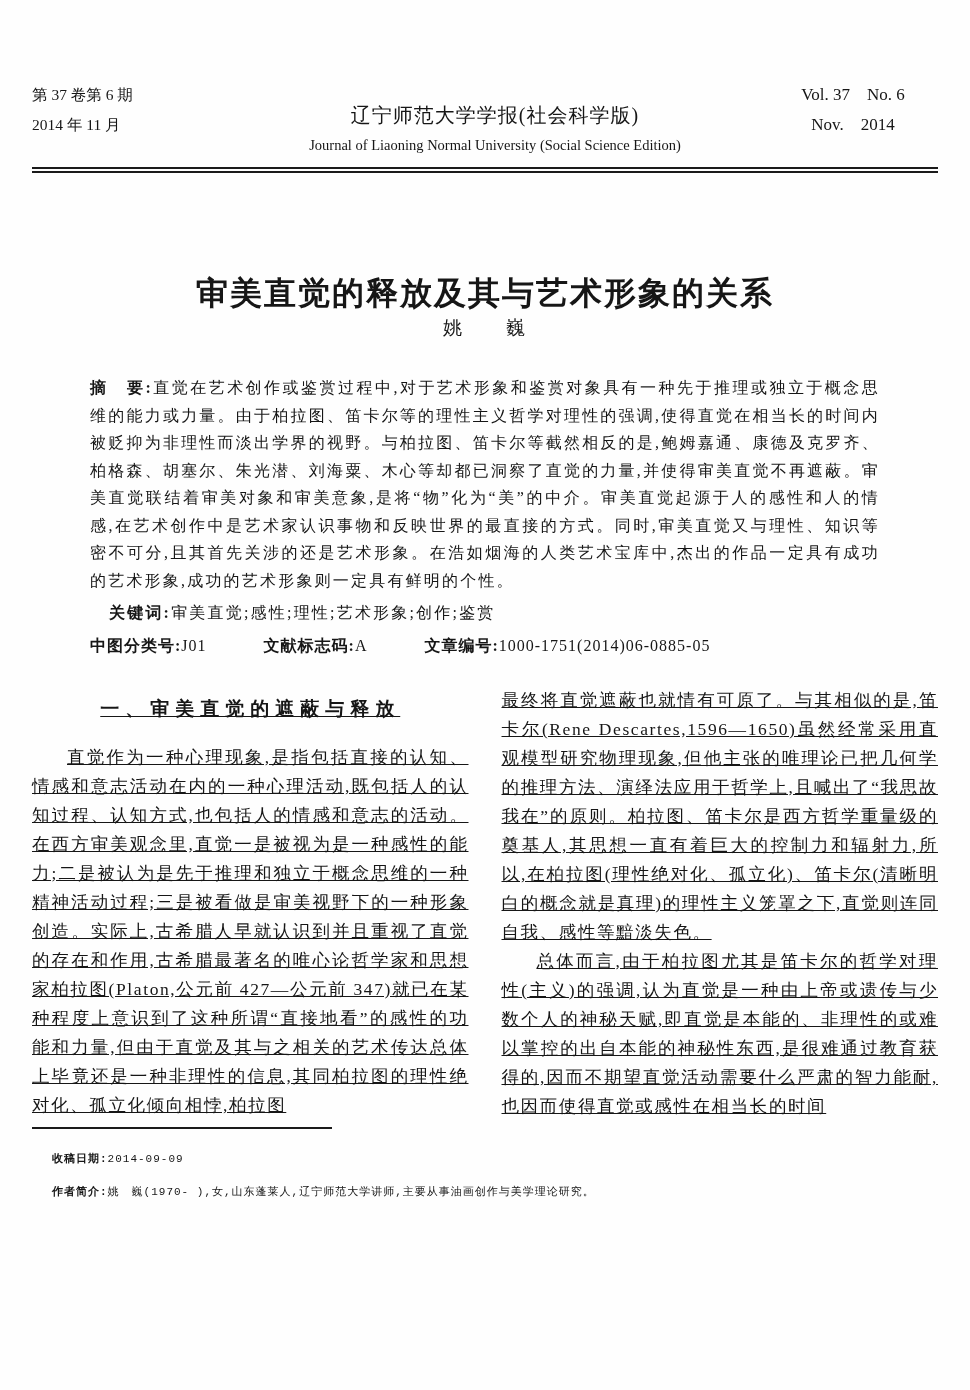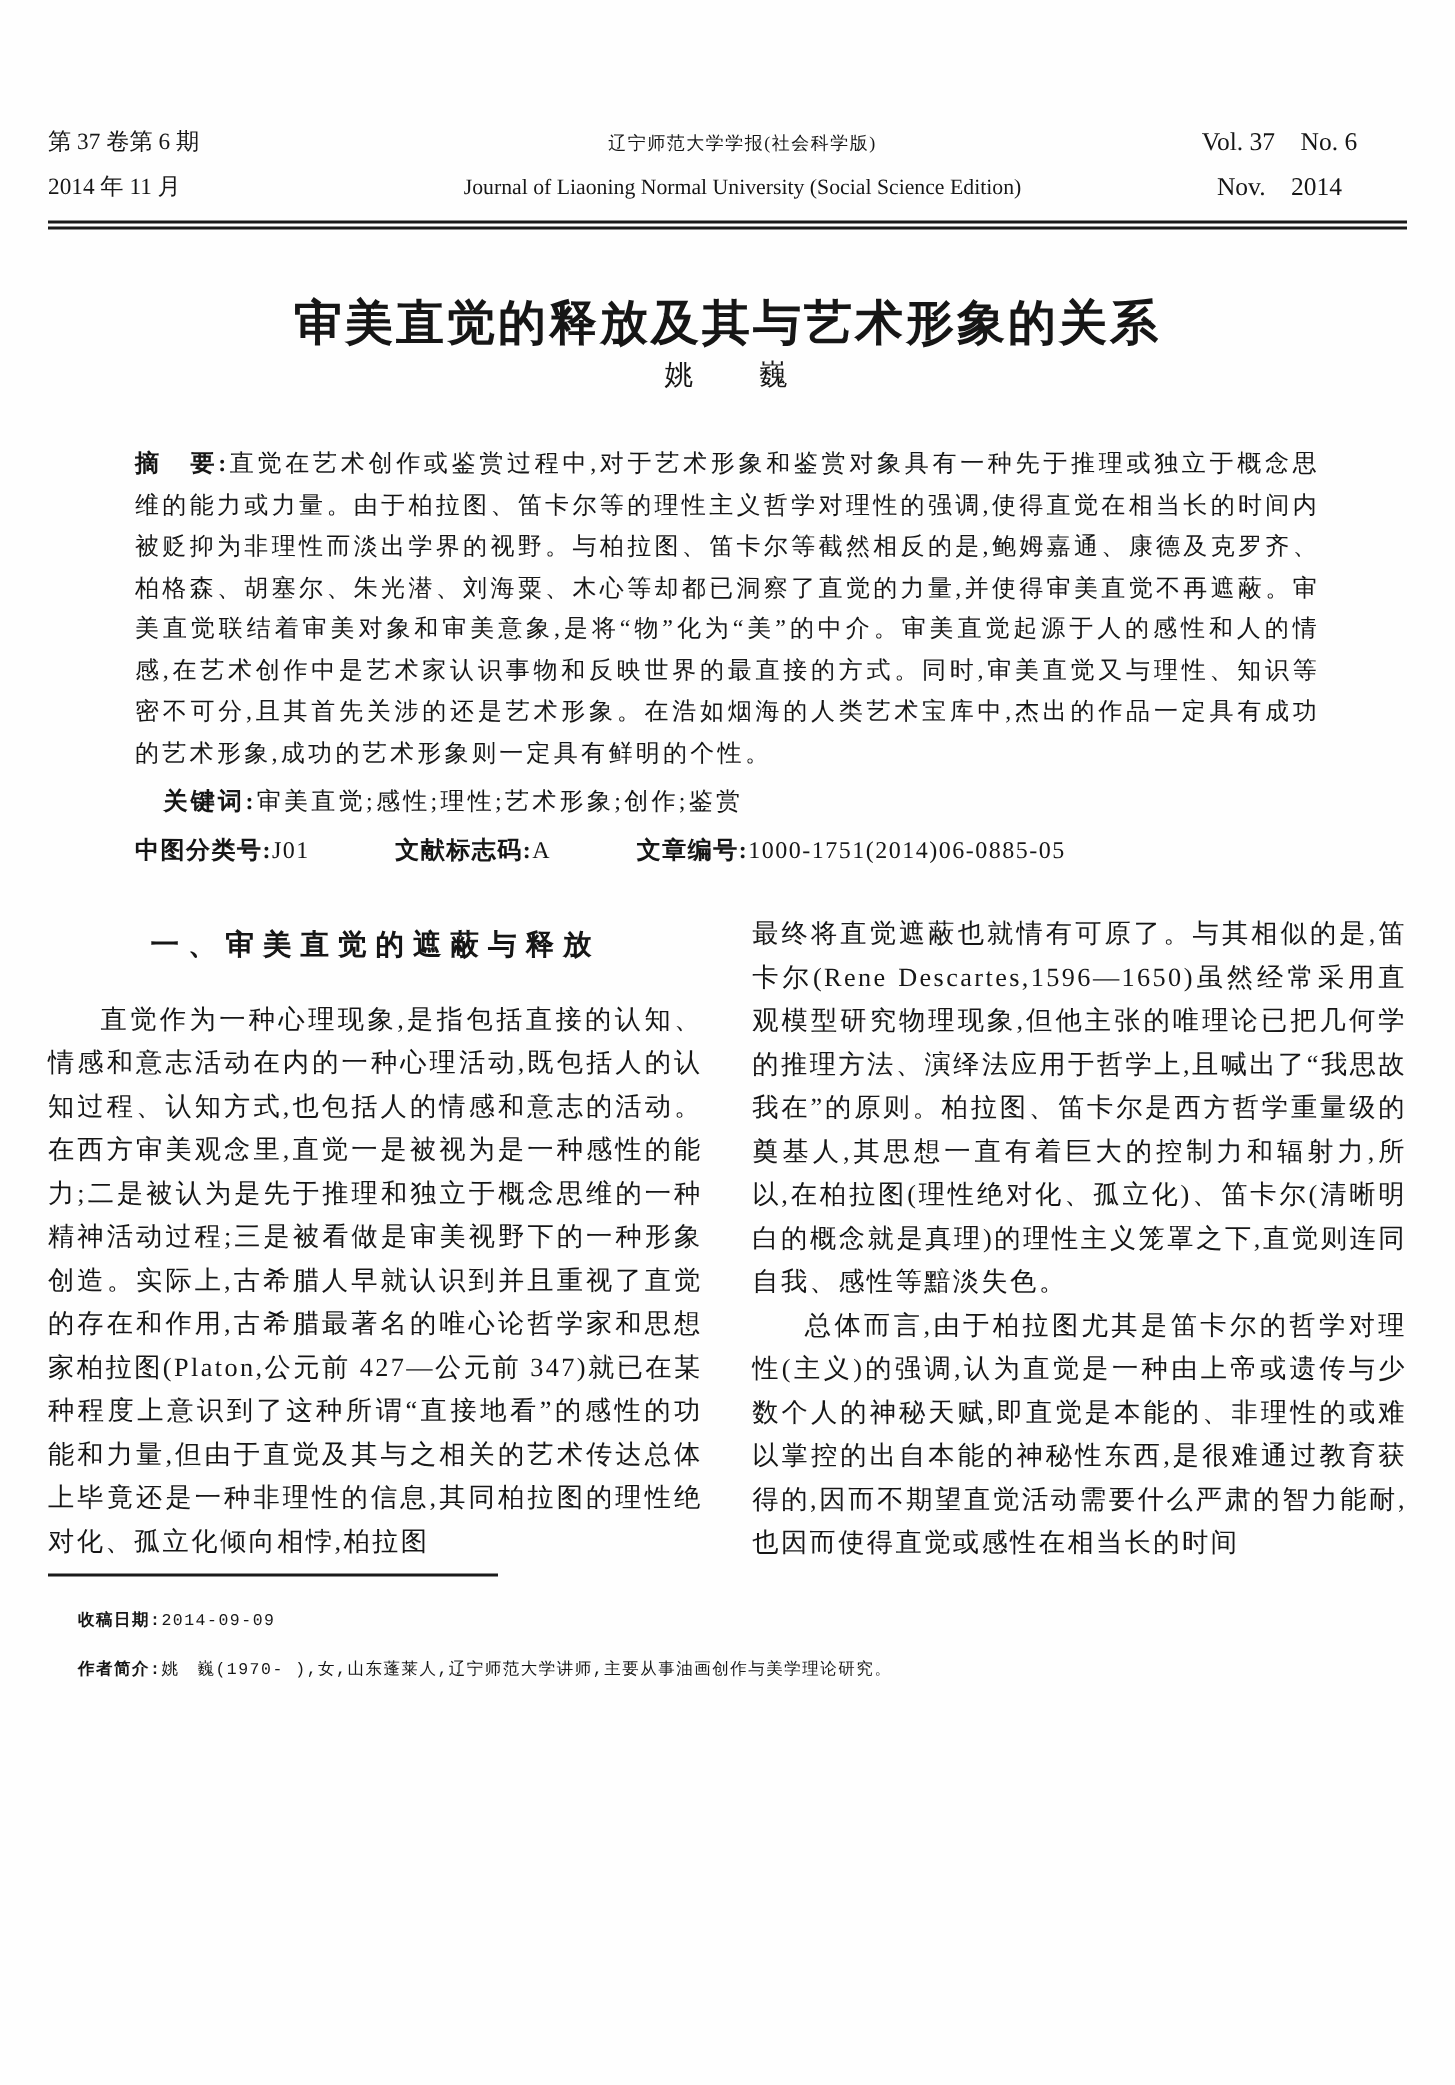--- a/index.html
+++ b/index.html
@@ -16,33 +16,33 @@
 
   
   .jheader {
     margin-top: 80px;
     display: flex;
     justify-content: space-between;
     align-items: flex-start;
   }
   .jheader .h-left { width: 190px; font-size: 15.5px; line-height: 30px; text-align: left; }
   .jheader .h-center { flex: 1; text-align: center; }
-  .jheader .h-center .cn { font-size: 12px; line-height: 30px; letter-spacing: 1px; }
+  .jheader .h-center .cn { font-size: 20px; line-height: 30px; letter-spacing: 1px; margin-top: 20px; }
   .jheader .h-center .en { font-size: 14.5px; line-height: 30px; }
   .jheader .h-right { width: 170px; font-size: 17px; line-height: 30px; text-align: center; white-space: nowrap; }
   .header-rule {
     margin-top: 7px;
     height: 6px;
     border-top: 2px solid #1a1a1a;
     border-bottom: 2px solid #1a1a1a;
   }
 
   
   .article-title {
-    margin-top: 40px;
+    margin-top: 98px;
     text-align: center;
     font-size: 32px;
     font-weight: bold;
     letter-spacing: 2px;
     line-height: 44px;
   }
   .author {
     text-align: center;
     font-size: 19px;
     letter-spacing: 2px;
@@ -66,20 +66,21 @@
   .kw-line { margin: 5px 58px 0 77px; }
   .clc-line { margin: 5px 58px 0 58px; letter-spacing: 1px; }
   .clc-line .seg { display: inline-block; margin-right: 52px; }
   .clc-line .seg:last-child { margin-right: 0; }
 
   
   .columns {
     margin-top: 27px;
     display: flex;
     gap: 33px;
+    text-decoration: underline;
   }
   .col { flex: 1; font-size: 17.5px; line-height: 29px; text-align: justify; letter-spacing: 1.6px; }
   .col h2 {
     font-size: 19px;
     font-weight: bold;
     text-align: center;
     letter-spacing: 6px;
     margin: 10px 0 21px 0;
     line-height: 26px;
   }

